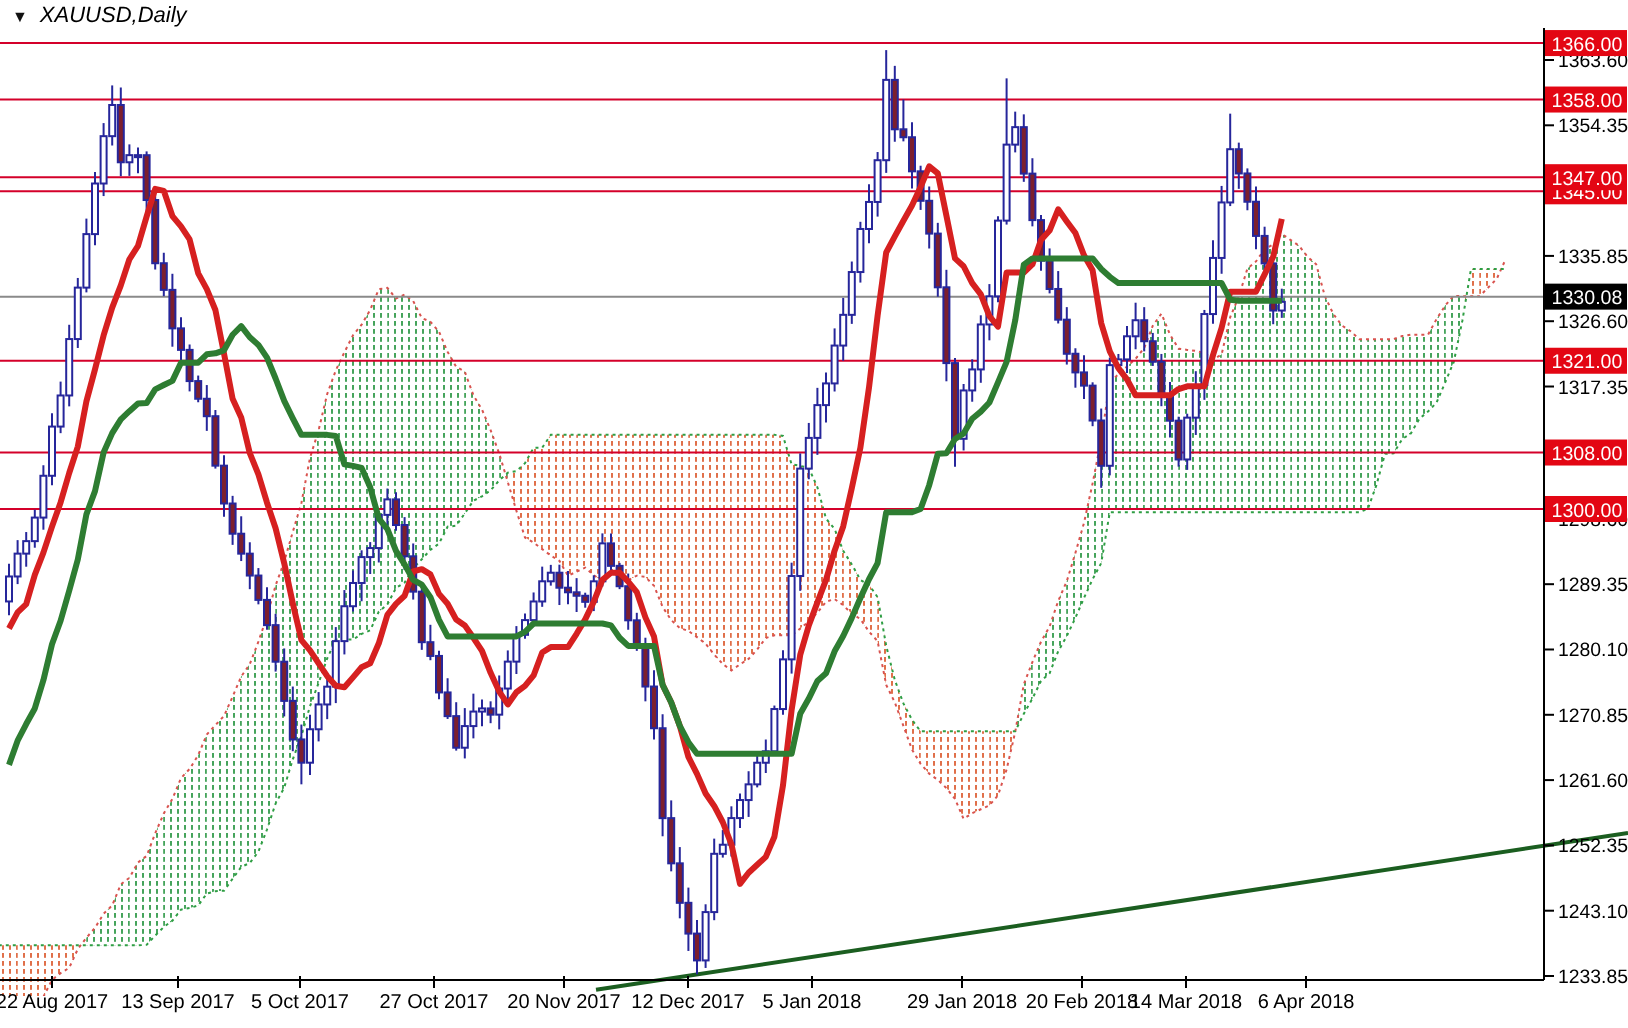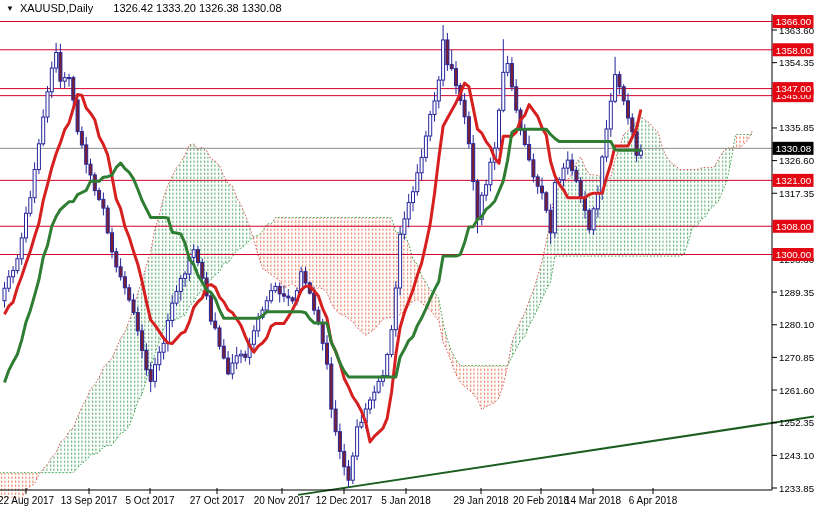--- a/index.html
+++ b/index.html
@@ -2,32 +2,31 @@
 <html><head>
 <meta charset="utf-8">
 <style>
   html,body{margin:0;padding:0;background:#ffffff;}
   body{width:814px;height:514px;overflow:hidden;position:relative;
        font-family:"Liberation Sans","DejaVu Sans",sans-serif;-webkit-font-smoothing:none;}
   .chart-window{position:absolute;inset:0;background:#ffffff;}
   .chart-title{position:absolute;left:6px;top:2px;font-size:11px;color:#000;z-index:5;
                display:flex;align-items:center;white-space:pre;}
   .chart-title .tri{font-size:8px;margin-right:6px;color:#111;line-height:11px;}
-  .chart-title .sym{margin-right:20px;}
+  .chart-title .sym{margin-right:0;font-style:italic;}
   svg{position:absolute;left:0;top:0;}
   text{font-family:"Liberation Sans","DejaVu Sans",sans-serif;}
 </style>
 </head>
 <body>
 
 <div class="chart-window">
   <div class="chart-title">
     <span class="tri">▼</span>
     <span class="sym">XAUUSD,Daily</span>
-    <span class="ohlc">1326.42 1333.20 1326.38 1330.08</span>
   </div>
   <svg id="chart" width="814" height="514" viewBox="0 0 814 514">
       <defs>
         <pattern id="cloudR" width="3.5" height="4" patternUnits="userSpaceOnUse">
           <rect x="1" y="0.5" width="1" height="2.4" fill="#e0704a"></rect>
         </pattern>
         <pattern id="cloudG" width="3.5" height="4" patternUnits="userSpaceOnUse">
           <rect x="1" y="0.5" width="1" height="2.4" fill="#46a45c"></rect>
         </pattern>
         <clipPath id="plotClip">

